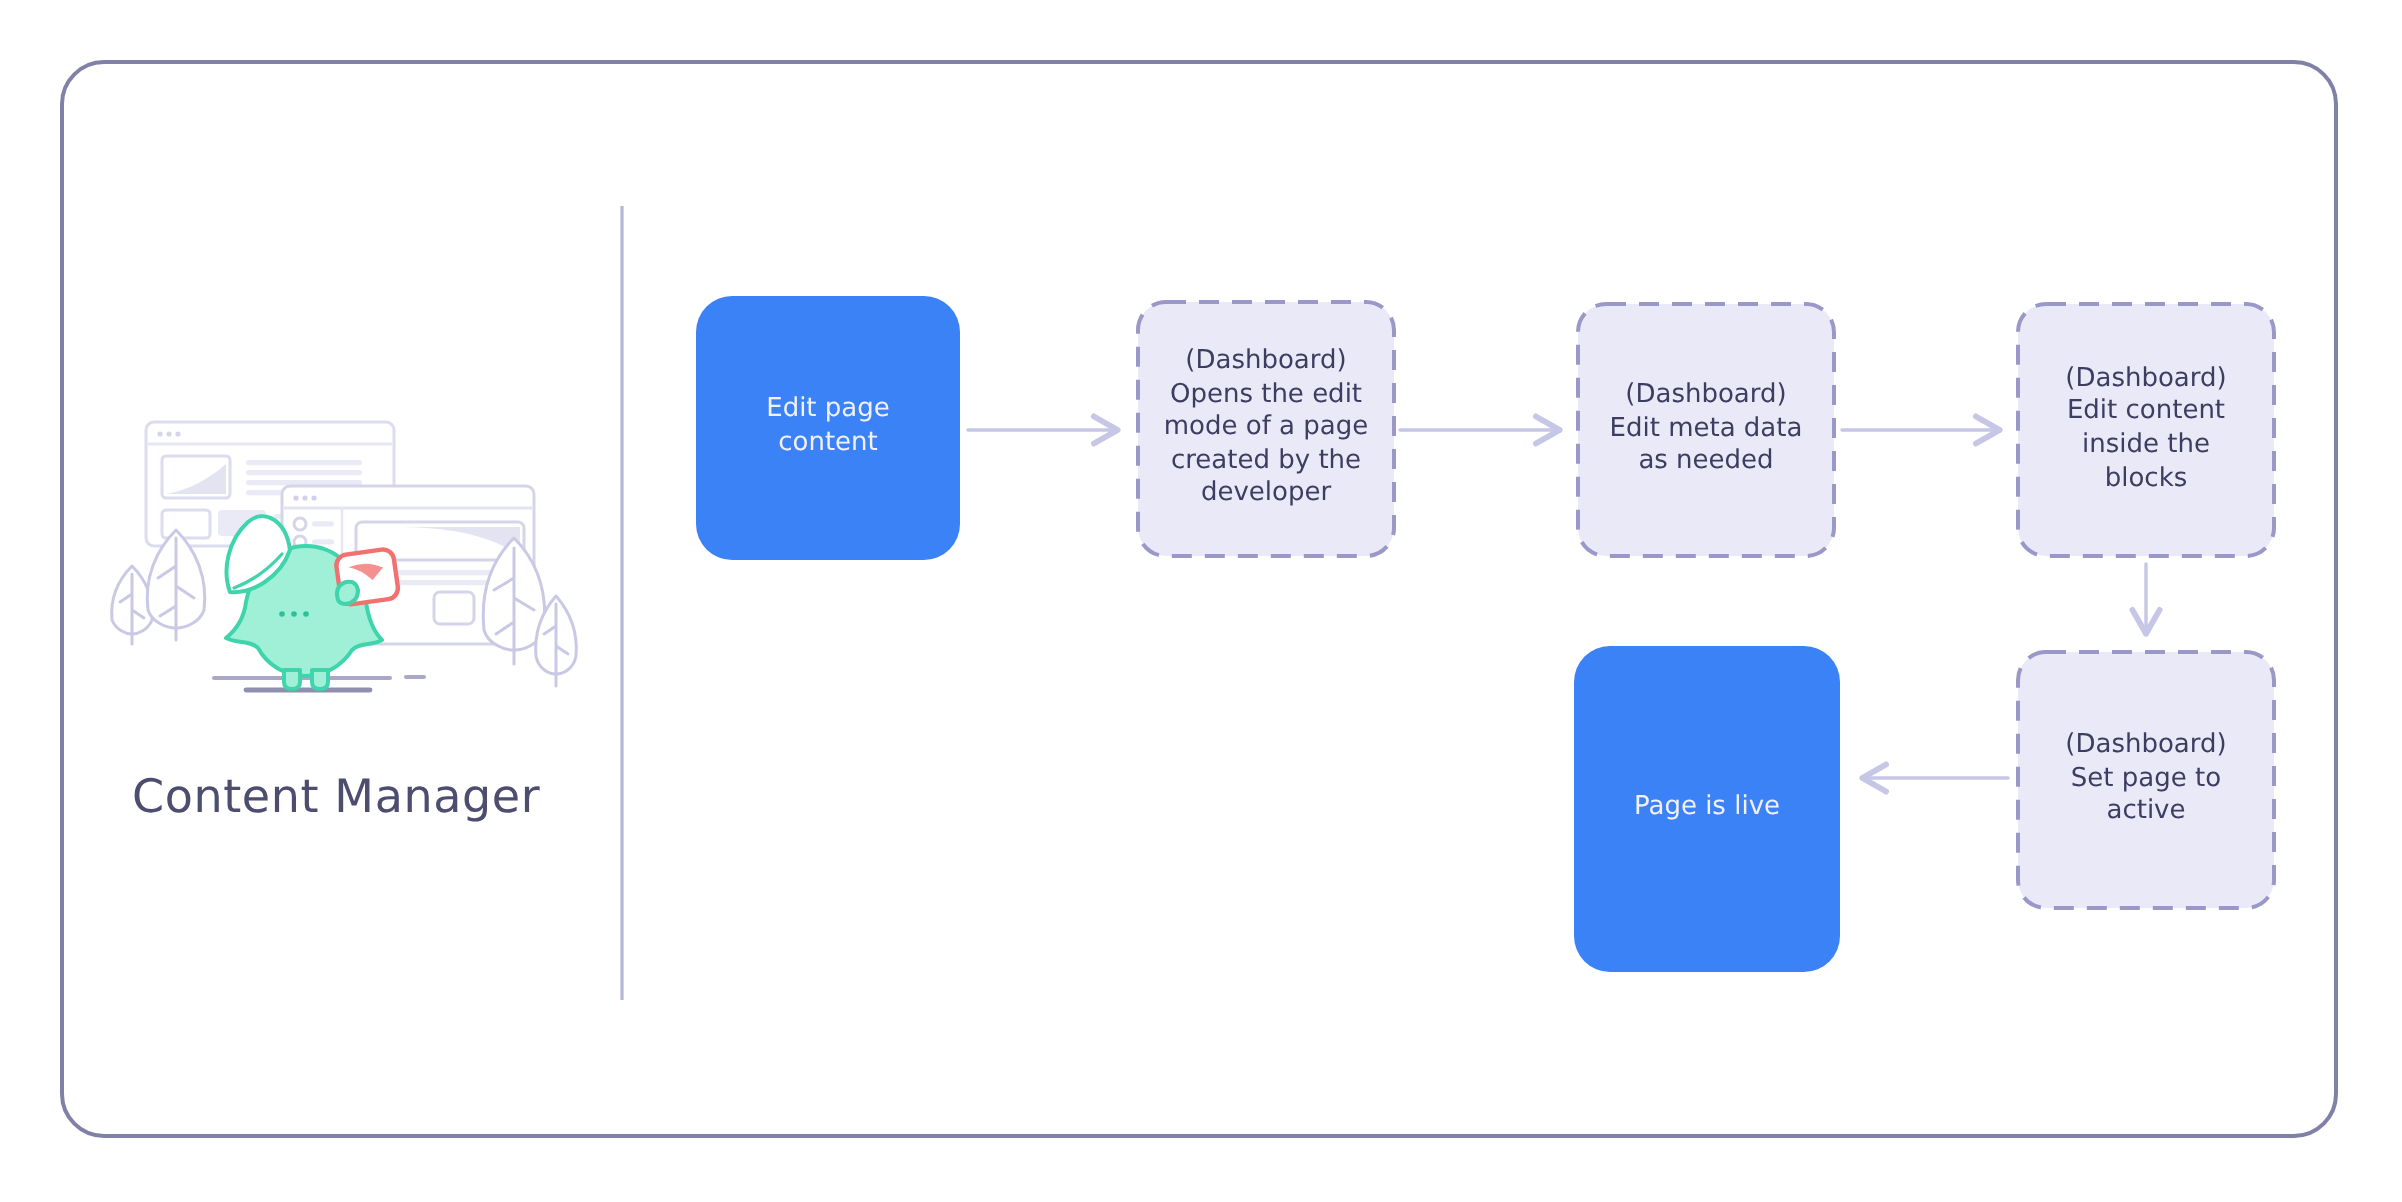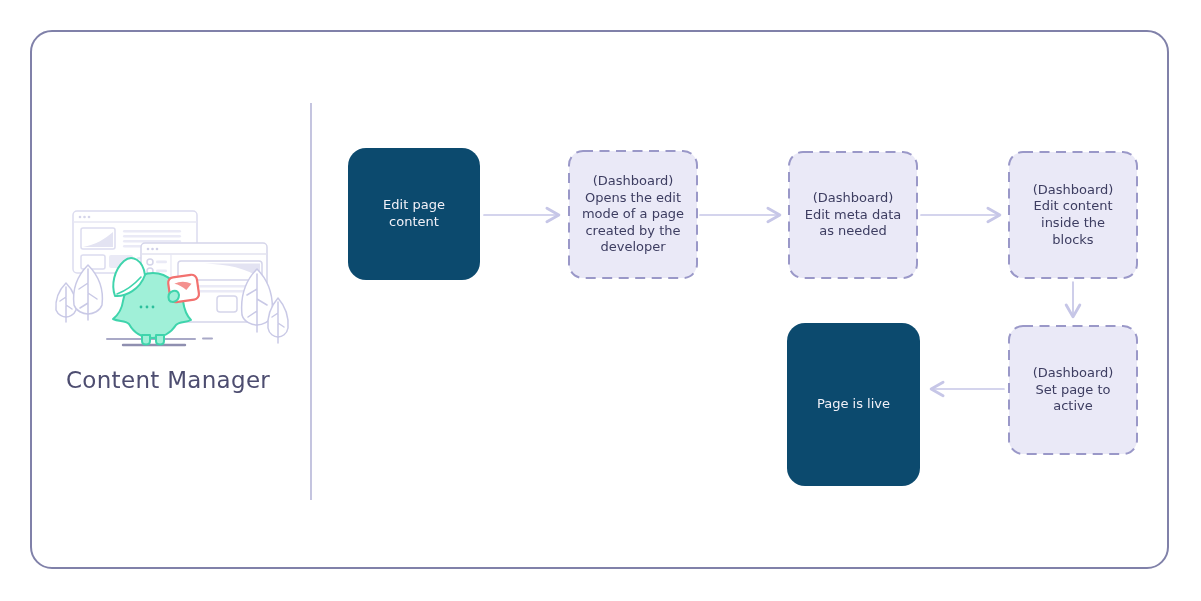--- a/index.html
+++ b/index.html
@@ -8,32 +8,32 @@
     font-family:"DejaVu Sans","Liberation Sans",sans-serif;
   }
   .frame{
     position:absolute;left:30px;top:30px;width:1139px;height:539px;
     border:2px solid #8081a9;border-radius:22px;box-sizing:border-box;
     background:#ffffff;
   }
   .underlay{position:absolute;left:0;top:0;width:1201px;height:601px;}
   .illust{position:absolute;left:45px;top:195px;width:260px;height:160px;}
   .panel-title{
-    position:absolute;left:66px;top:367px;width:240px;
+    position:absolute;left:66px;top:386px;width:240px;
     font-size:23px;color:#4d4d70;letter-spacing:0.3px;font-weight:400;
   }
   .node{
     position:absolute;display:flex;align-items:center;justify-content:center;
     box-sizing:border-box;text-align:center;
   }
   .node .node-label{
     white-space:pre-line;font-size:13px;line-height:1.28;display:block;
     width:100%;padding:0 6px;
   }
-  .node.solid{background:#0c4a6e;border-radius:18px;}
+  .node.solid{background:#3b82f6;border-radius:18px;}
   .node.solid .node-label{color:#f2f1f8;}
   .node.dashed .node-label{color:#3d3d61;}
 </style>
 </head>
 <body>
 
 <div class="frame"></div>
 
 <svg class="underlay" viewBox="0 0 1201 601" xmlns="http://www.w3.org/2000/svg">
   <defs>

